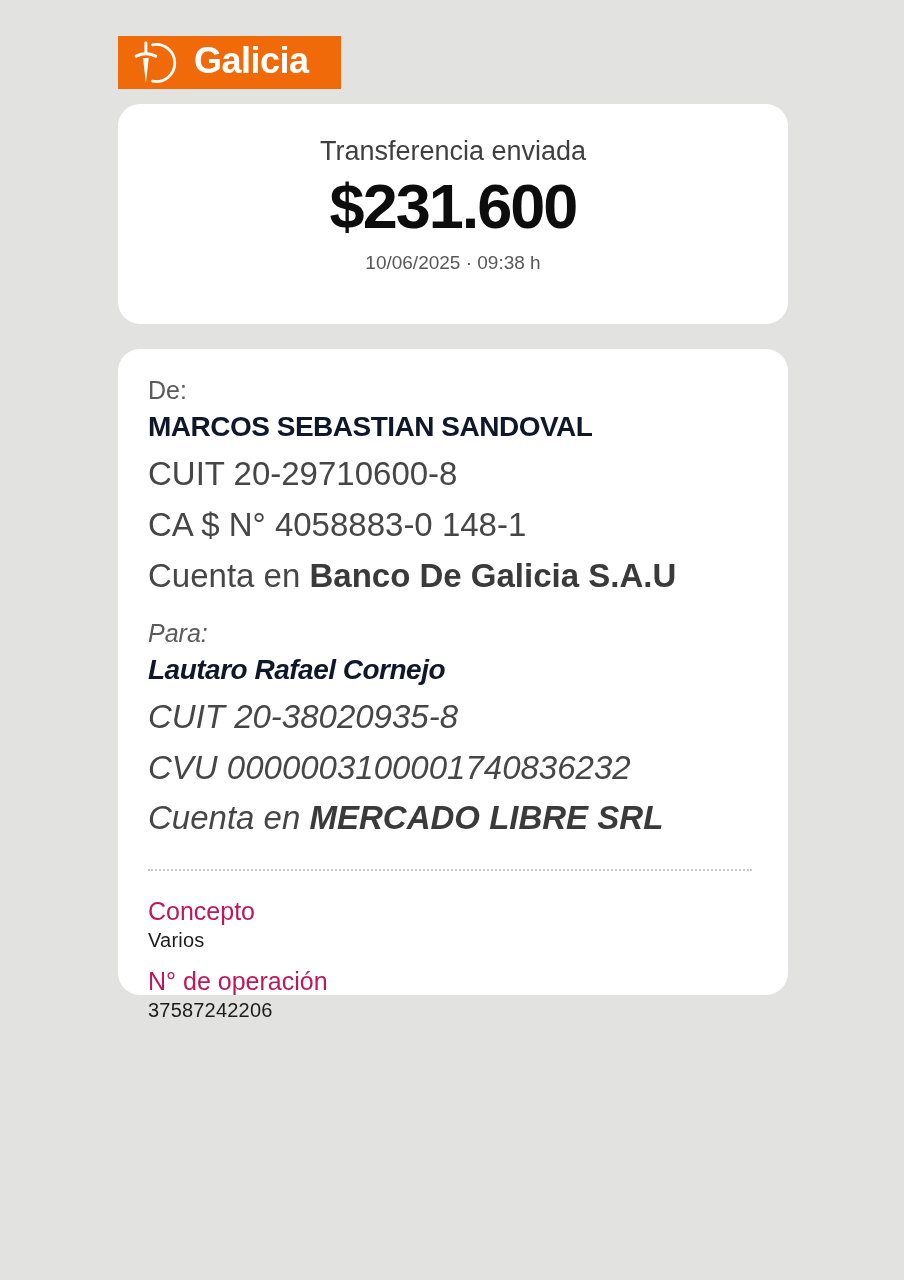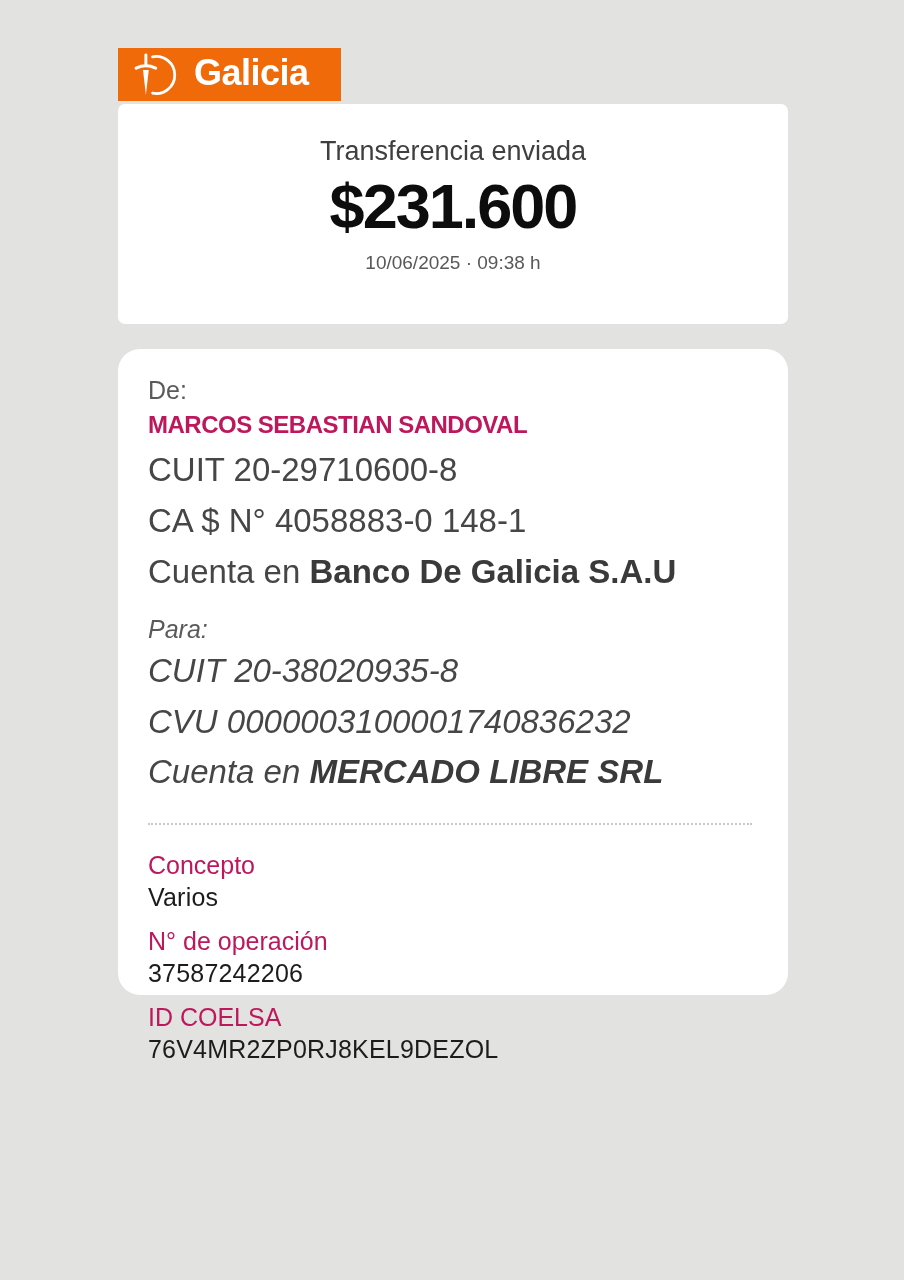--- a/index.html
+++ b/index.html
@@ -12,21 +12,21 @@
     background: #e2e2e1;
     position: relative;
     font-family: "Liberation Sans", sans-serif;
     overflow: hidden;
   }
 
   
   .logo {
     position: absolute;
     left: 118px;
-    top: 48px;
+    top: 36px;
     width: 223px;
     height: 53px;
     background: #f06a0a;
     display: flex;
     align-items: center;
   }
   .logo-icon {
     width: 62px;
     height: 50px;
     margin-left: 8px;
@@ -48,21 +48,20 @@
     width: 670px;
     background: #ffffff;
     border-radius: 22px;
     box-sizing: border-box;
   }
   .card-summary {
     top: 104px;
     height: 220px;
     text-align: center;
     padding-top: 32px;
-    border-radius: 7px;
   }
   .card-details {
     top: 349px;
     height: 646px;
     padding: 27px 36px 0 30px;
   }
 
   
   .summary-title {
     font-size: 27px;
@@ -82,23 +81,23 @@
     margin-top: 14px;
   }
 
   
   .section-label {
     font-size: 25px;
     color: #5a5a5a;
     margin-bottom: 6px;
   }
   .party-name {
-    font-size: 24px;
+    font-size: 28px;
     font-weight: bold;
-    color: #be185d;
+    color: #0f172a;
     letter-spacing: -0.5px;
     margin-bottom: 10px;
   }
   .detail-line {
     font-size: 33px;
     color: #464646;
     margin-bottom: 8px;
     line-height: 1.3;
   }
   .bank-bold {
@@ -114,21 +113,21 @@
     margin: 29px 0 26px 0;
   }
 
   .kv-pair { margin-bottom: 15px; }
   .kv-label {
     font-size: 25px;
     color: #be185d;
     margin-bottom: 3px;
   }
   .kv-value {
-    font-size: 25px;
+    font-size: 20px;
     color: #1c1c1c;
     letter-spacing: 0.2px;
   }
 </style>
 </head>
 <body>
 
 <div class="logo">
   <svg class="logo-icon" viewBox="0 0 64 54" aria-hidden="true">
 
@@ -154,35 +153,32 @@
   <div class="party-block">
     <div class="section-label">De:</div>
     <div class="party-name">MARCOS SEBASTIAN SANDOVAL</div>
     <div class="detail-line">CUIT 20-29710600-8</div>
     <div class="detail-line">CA $ N° 4058883-0 148-1</div>
     <div class="detail-line"><span>Cuenta en </span><span class="bank-bold">Banco De Galicia S.A.U</span></div>
   </div>
 
   <div class="party-block recipient-block">
     <div class="section-label">Para:</div>
+    <div class="party-name">Lautaro Rafael Cornejo</div>
     <div class="detail-line">CUIT 20-38020935-8</div>
     <div class="detail-line">CVU 0000003100001740836232</div>
     <div class="detail-line"><span>Cuenta en </span><span class="bank-bold">MERCADO LIBRE SRL</span></div>
   </div>
 
   <hr class="divider">
 
   <div class="kv-pair">
     <div class="kv-label">Concepto</div>
     <div class="kv-value">Varios</div>
   </div>
 
   <div class="kv-pair">
     <div class="kv-label">N° de operación</div>
     <div class="kv-value">37587242206</div>
   </div>
 
-  <div class="kv-pair">
-    <div class="kv-label">ID COELSA</div>
-    <div class="kv-value">76V4MR2ZP0RJ8KEL9DEZOL</div>
-  </div>
 
 </div>
 
 </body></html>

